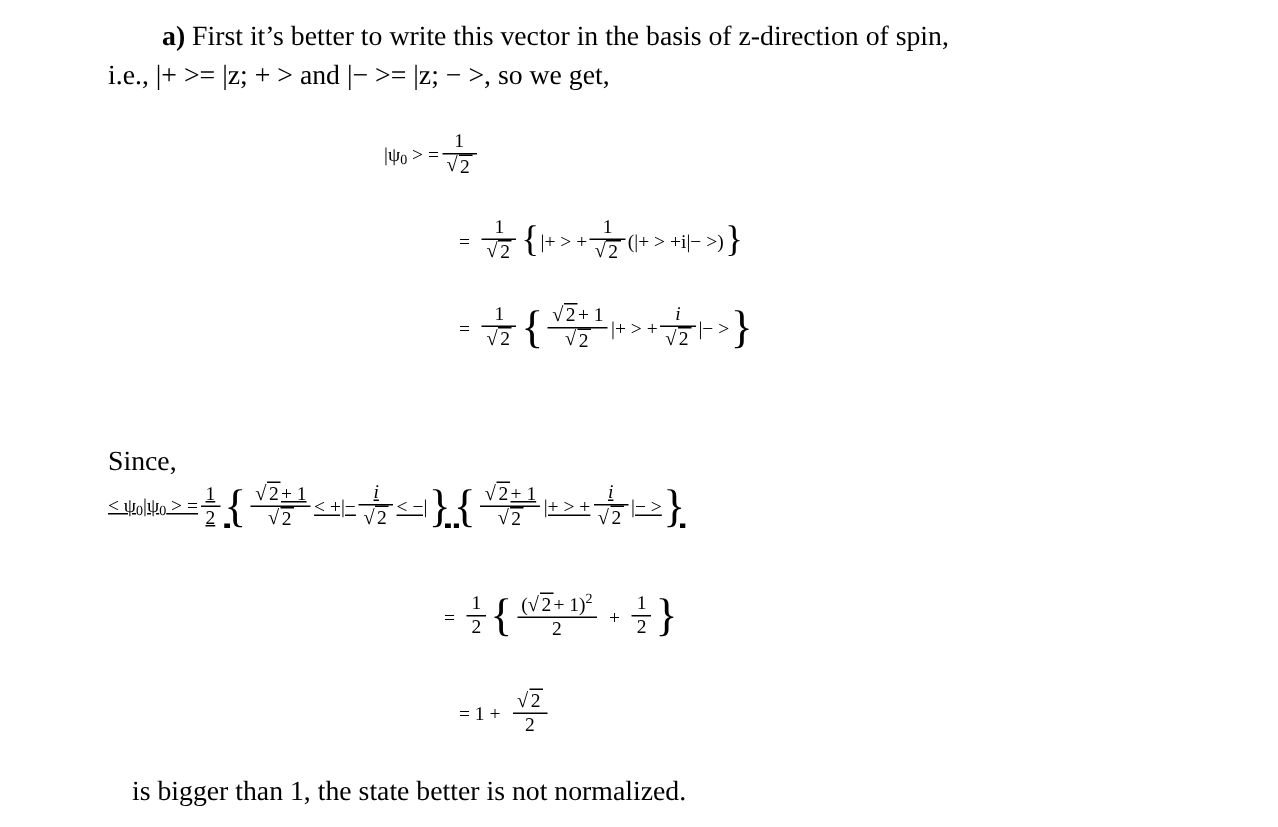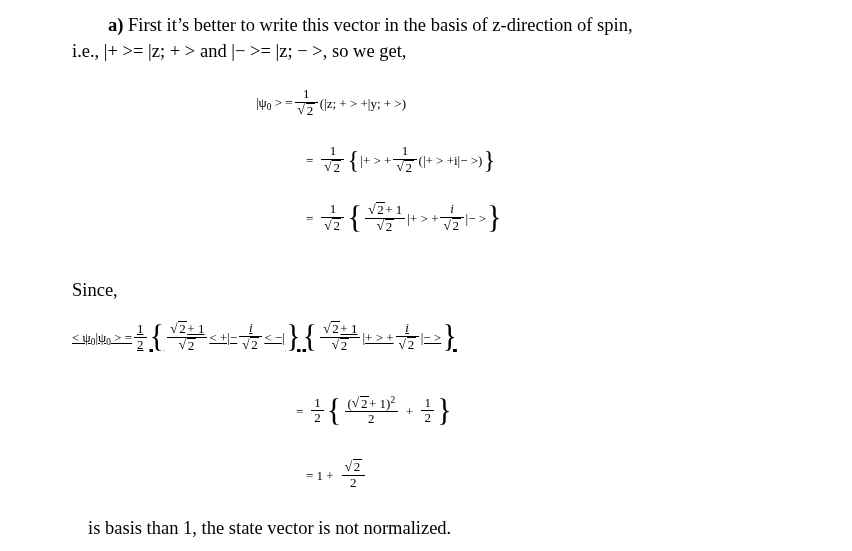--- a/index.html
+++ b/index.html
@@ -107,20 +107,21 @@
     white-space: nowrap;
   }
   .eqrow {
     display: flex;
     align-items: center;
   }
   .since {
     position: absolute;
     left: 72px;
     font-size: 18.5px;
+    margin-top: 18px;
   }
   .closing {
     position: absolute;
     left: 88px;
     font-size: 18.5px;
   }
   .sub {
     font-size: 0.72em;
     vertical-align: -0.28em;
   }
@@ -143,21 +144,20 @@
     <span>i.e., </span><span class="math">|+ &gt;= |z; + &gt;</span><span> and </span><span class="math">|− &gt;= |z; − &gt;</span><span>, so we get,</span>
   </div>
 
   <div class="eqline" style="left:256px; top:88px;">
     <span class="eqrow">
       <span><span>|ψ</span><span class="sub">0</span><span> &gt; =</span></span>
       <span class="frac">
         <span class="num">1</span>
         <span class="den"><span class="sqrt"><span class="radicand">2</span></span></span>
       </span>
-      <span>(|z; + &gt; +|y; + &gt;)</span>
     </span>
   </div>
 
   <div class="eqline" style="left:300px; top:145px;">
     <span class="eqrow">
       <span class="eqsign">=</span>
       <span class="frac">
         <span class="num">1</span>
         <span class="den"><span class="sqrt"><span class="radicand">2</span></span></span>
       </span>
@@ -254,15 +254,15 @@
   <div class="eqline" style="left:300px; top:460px;">
     <span class="eqrow">
       <span class="eqsign">= 1 +</span>
       <span class="frac">
         <span class="num"><span class="sqrt"><span class="radicand">2</span></span></span>
         <span class="den">2</span>
       </span>
     </span>
   </div>
 
-  <div class="closing" style="top:518px;">is basis than 1, the state vector is not normalized.</div>
+  <div class="closing" style="top:518px;">is bigger than 1, the state better is not normalized.</div>
 
 </div>
 
 </body></html>

